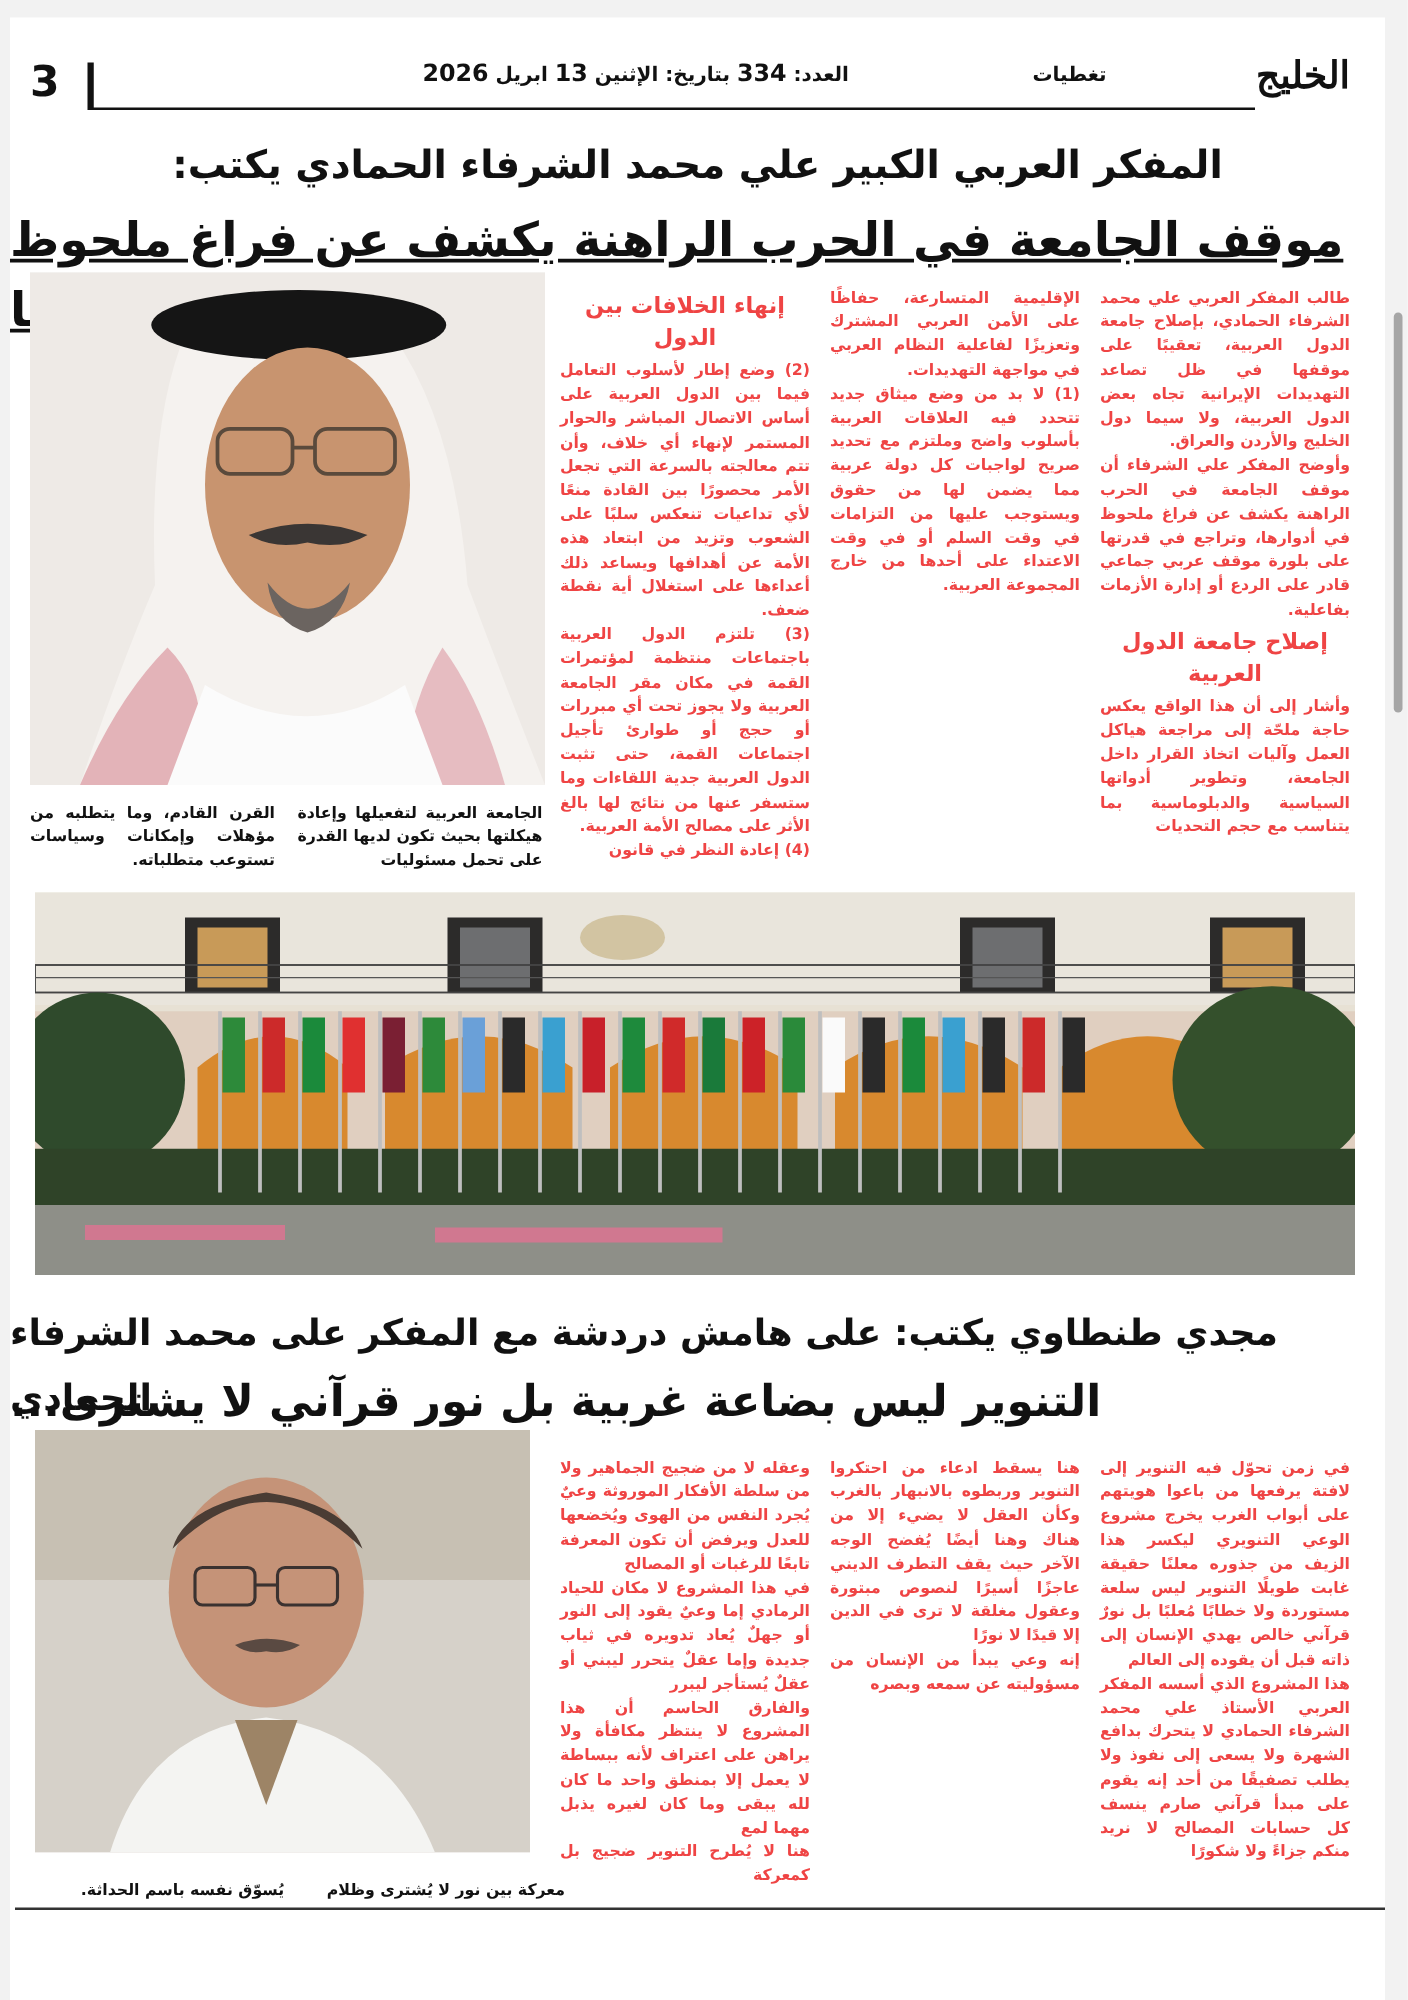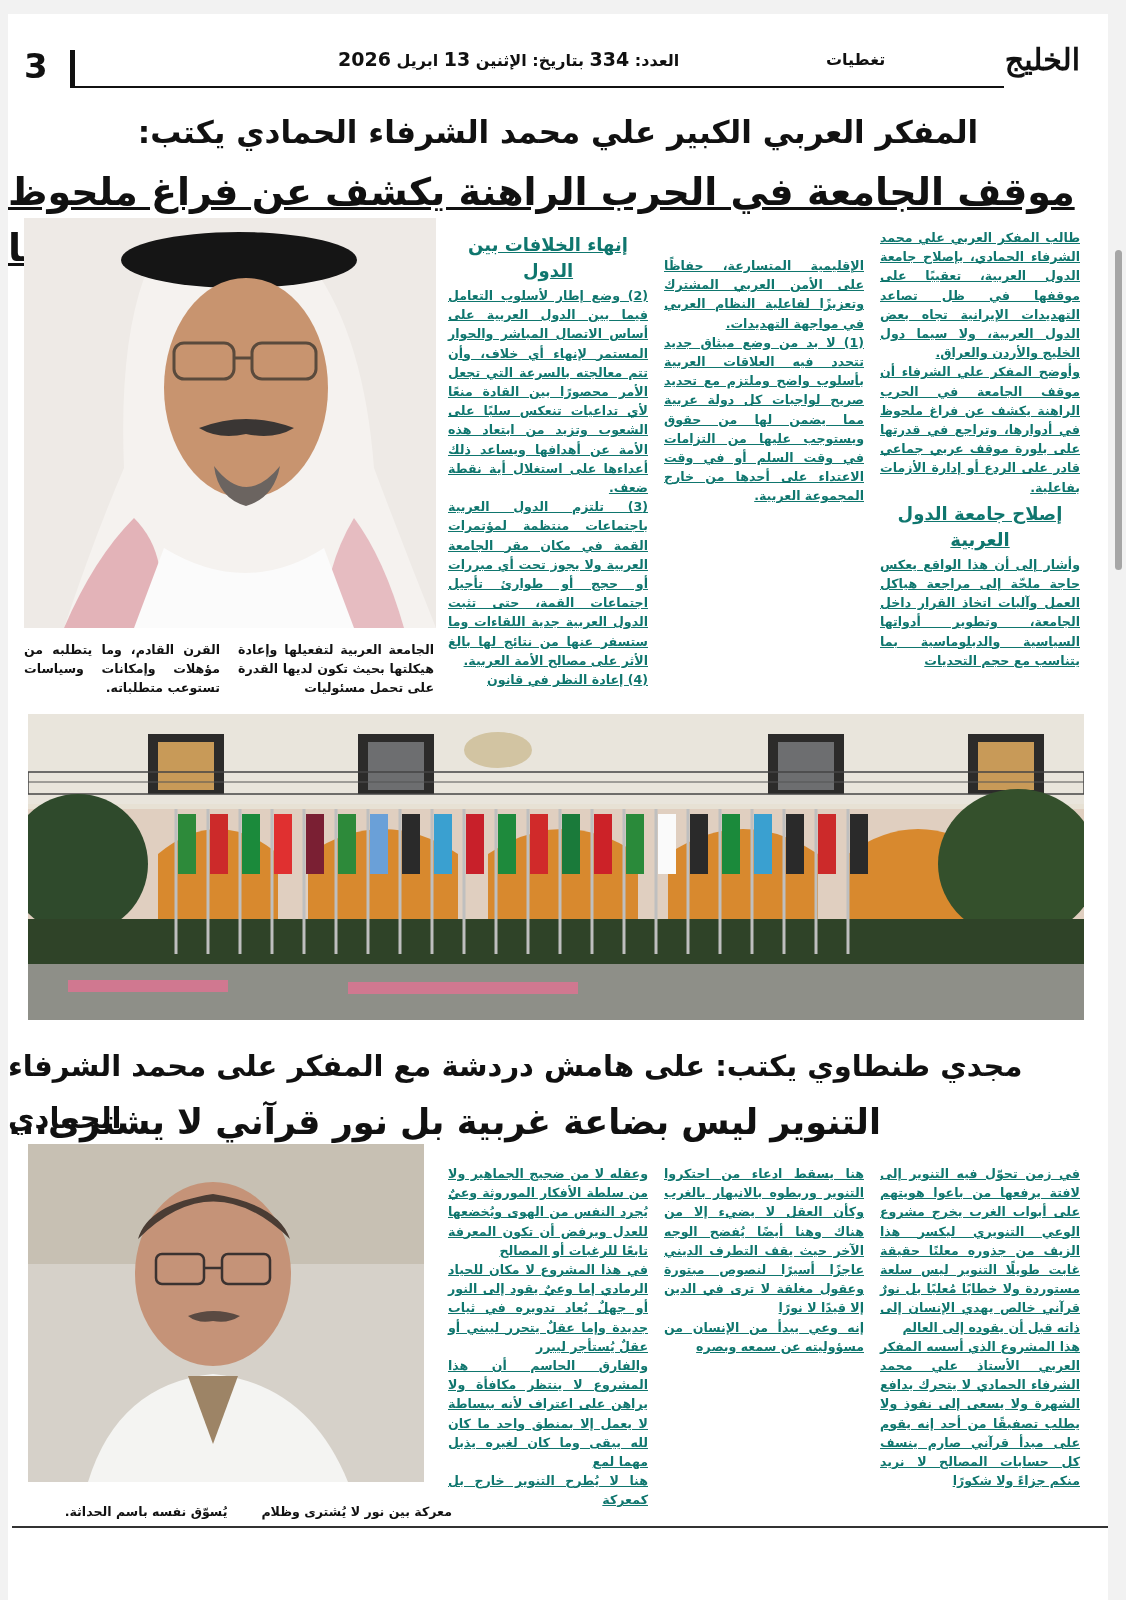--- a/index.html
+++ b/index.html
@@ -17,21 +17,21 @@
   .issue-line { position: absolute; left: 330px; top: 6px; direction: rtl; font-weight: 700; font-size: 16px; white-space: nowrap; }
   .issue-line .big { font-size: 19px; }
   .section-tag { position: absolute; left: 818px; top: 8px; font-weight: 700; font-size: 16px; direction: rtl; }
   .logo { position: absolute; right: 28px; top: 0; font-family: "DejaVu Serif", serif; font-weight: 700; font-size: 30px; direction: rtl; }
 
   
   .kicker { position: absolute; left: 0; width: 1100px; top: 96px; text-align: center; direction: rtl; font-weight: 700; font-size: 31px; line-height: 44px; }
   .headline { position: absolute; left: 0; width: 1100px; top: 150px; text-align: left; direction: rtl; font-weight: 700; font-size: 38px; line-height: 56px; letter-spacing: -0.5px; text-decoration: underline; }
 
   
-  .col { position: absolute; direction: rtl; text-align: justify; font-weight: 700; font-size: 12.6px; line-height: 19.2px; color: #0f766e; text-decoration: underline; }
+  .col { position: absolute; direction: rtl; text-align: justify; font-weight: 700; font-size: 12.6px; line-height: 19.2px; color: #ef4444; }
   .col p { margin: 0; }
   .subhead { text-align: center; font-weight: 700; font-size: 18px; line-height: 26px; margin: 4px 0 2px; }
 
   
   .photo { position: absolute; overflow: hidden; }
   .portrait1 { left: 16px; top: 204px; width: 412px; height: 410px; background: linear-gradient(180deg,#e9e6e3 0%,#f2efec 100%); }
   .portrait2 { left: 20px; top: 1130px; width: 396px; height: 338px; background: linear-gradient(180deg,#c9c3b8 0%,#ddd7cf 60%,#e9e6e1 100%); }
   .building { left: 20px; top: 700px; width: 1056px; height: 306px; background: #e8e2d6; }
 
   .caption { position: absolute; direction: rtl; font-weight: 700; font-size: 12.6px; line-height: 19px; text-align: justify; }
@@ -67,21 +67,21 @@
   <div class="kicker">المفكر العربي الكبير علي محمد الشرفاء الحمادي يكتب:</div>
   <div class="headline">موقف الجامعة في الحرب الراهنة يكشف عن فراغ ملحوظ في أدوارها</div>
 
   <div class="col" style="left:872px; top:214px; width:200px;">
     <p>طالب المفكر العربي علي محمد الشرفاء الحمادي، بإصلاح جامعة الدول العربية، تعقيبًا على موقفها في ظل تصاعد التهديدات الإيرانية تجاه بعض الدول العربية، ولا سيما دول الخليج والأردن والعراق.</p>
     <p>وأوضح المفكر علي الشرفاء أن موقف الجامعة في الحرب الراهنة يكشف عن فراغ ملحوظ في أدوارها، وتراجع في قدرتها على بلورة موقف عربي جماعي قادر على الردع أو إدارة الأزمات بفاعلية.</p>
     <div class="subhead">إصلاح جامعة الدول العربية</div>
     <p>وأشار إلى أن هذا الواقع يعكس حاجة ملحّة إلى مراجعة هياكل العمل وآليات اتخاذ القرار داخل الجامعة، وتطوير أدواتها السياسية والدبلوماسية بما يتناسب مع حجم التحديات</p>
   </div>
 
-  <div class="col" style="left:656px; top:214px; width:200px;margin-top:28px;">
+  <div class="col" style="left:656px; top:214px; width:200px;">
     <p>الإقليمية المتسارعة، حفاظًا على الأمن العربي المشترك وتعزيزًا لفاعلية النظام العربي في مواجهة التهديدات.</p>
     <p>(1) لا بد من وضع ميثاق جديد تتحدد فيه العلاقات العربية بأسلوب واضح وملتزم مع تحديد صريح لواجبات كل دولة عربية مما يضمن لها من حقوق ويستوجب عليها من التزامات في وقت السلم أو في وقت الاعتداء على أحدها من خارج المجموعة العربية.</p>
   </div>
 
   <div class="col" style="left:440px; top:214px; width:200px;">
     <div class="subhead">إنهاء الخلافات بين الدول</div>
     <p>(2) وضع إطار لأسلوب التعامل فيما بين الدول العربية على أساس الاتصال المباشر والحوار المستمر لإنهاء أي خلاف، وأن تتم معالجته بالسرعة التي تجعل الأمر محصورًا بين القادة منعًا لأي تداعيات تنعكس سلبًا على الشعوب وتزيد من ابتعاد هذه الأمة عن أهدافها ويساعد ذلك أعداءها على استغلال أية نقطة ضعف.</p>
     <p>(3) تلتزم الدول العربية باجتماعات منتظمة لمؤتمرات القمة في مكان مقر الجامعة العربية ولا يجوز تحت أي مبررات أو حجج أو طوارئ تأجيل اجتماعات القمة، حتى تثبت الدول العربية جدية اللقاءات وما ستسفر عنها من نتائج لها بالغ الأثر على مصالح الأمة العربية.</p>
     <p>(4) إعادة النظر في قانون</p>
   </div>
@@ -213,21 +213,21 @@
     <p>هذا المشروع الذي أسسه المفكر العربي الأستاذ علي محمد الشرفاء الحمادي لا يتحرك بدافع الشهرة ولا يسعى إلى نفوذ ولا يطلب تصفيقًا من أحد إنه يقوم على مبدأ قرآني صارم ينسف كل حسابات المصالح لا نريد منكم جزاءً ولا شكورًا</p>
   </div>
   <div class="col" style="left:656px; top:1150px; width:200px;">
     <p>هنا يسقط ادعاء من احتكروا التنوير وربطوه بالانبهار بالغرب وكأن العقل لا يضيء إلا من هناك وهنا أيضًا يُفضح الوجه الآخر حيث يقف التطرف الديني عاجزًا أسيرًا لنصوص مبتورة وعقول مغلقة لا ترى في الدين إلا قيدًا لا نورًا</p>
     <p>إنه وعي يبدأ من الإنسان من مسؤوليته عن سمعه وبصره</p>
   </div>
   <div class="col" style="left:440px; top:1150px; width:200px;">
     <p>وعقله لا من ضجيج الجماهير ولا من سلطة الأفكار الموروثة وعيٌ يُجرد النفس من الهوى ويُخضعها للعدل ويرفض أن تكون المعرفة تابعًا للرغبات أو المصالح</p>
     <p>في هذا المشروع لا مكان للحياد الرمادي إما وعيٌ يقود إلى النور أو جهلٌ يُعاد تدويره في ثياب جديدة وإما عقلٌ يتحرر ليبني أو عقلٌ يُستأجر ليبرر</p>
     <p>والفارق الحاسم أن هذا المشروع لا ينتظر مكافأة ولا يراهن على اعتراف لأنه ببساطة لا يعمل إلا بمنطق واحد ما كان لله يبقى وما كان لغيره يذبل مهما لمع</p>
-    <p>هنا لا يُطرح التنوير خارج بل كمعركة</p>
+    <p>هنا لا يُطرح التنوير ضجيج بل كمعركة</p>
   </div>
 
   <div class="photo portrait2">
     <svg width="396" height="338" viewBox="0 0 396 338">
       <rect width="396" height="338" fill="#d6d1c9"></rect>
       <rect x="0" y="0" width="396" height="120" fill="#c7c0b3"></rect>
 
       <ellipse cx="185" cy="130" rx="78" ry="92" fill="#c59378"></ellipse>
       <path d="M110 95 Q185 20 262 95 Q250 60 185 50 Q120 60 110 95Z" fill="#4a3c34"></path>
 

